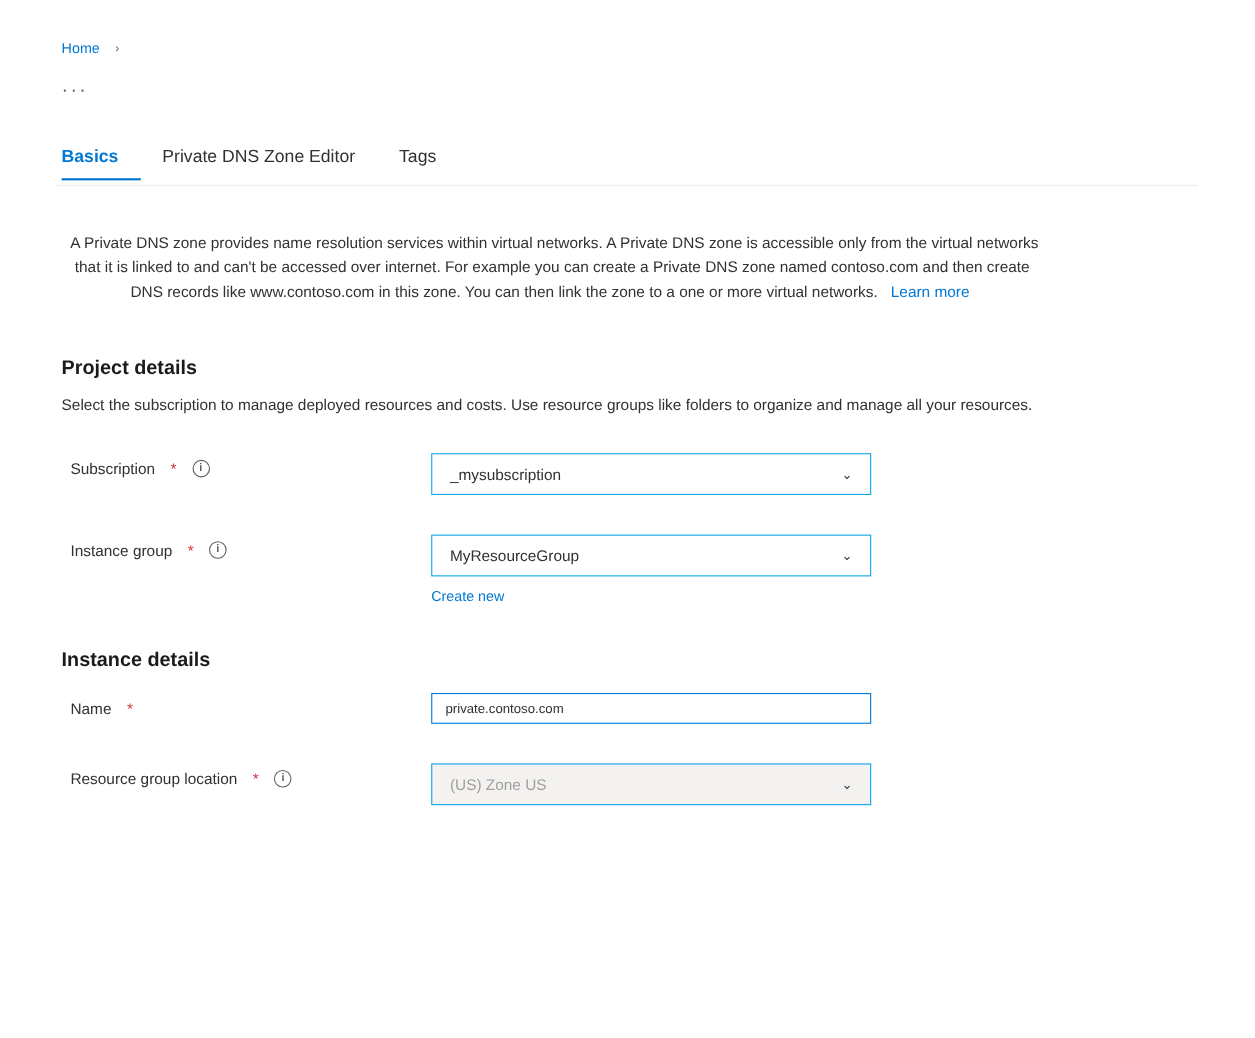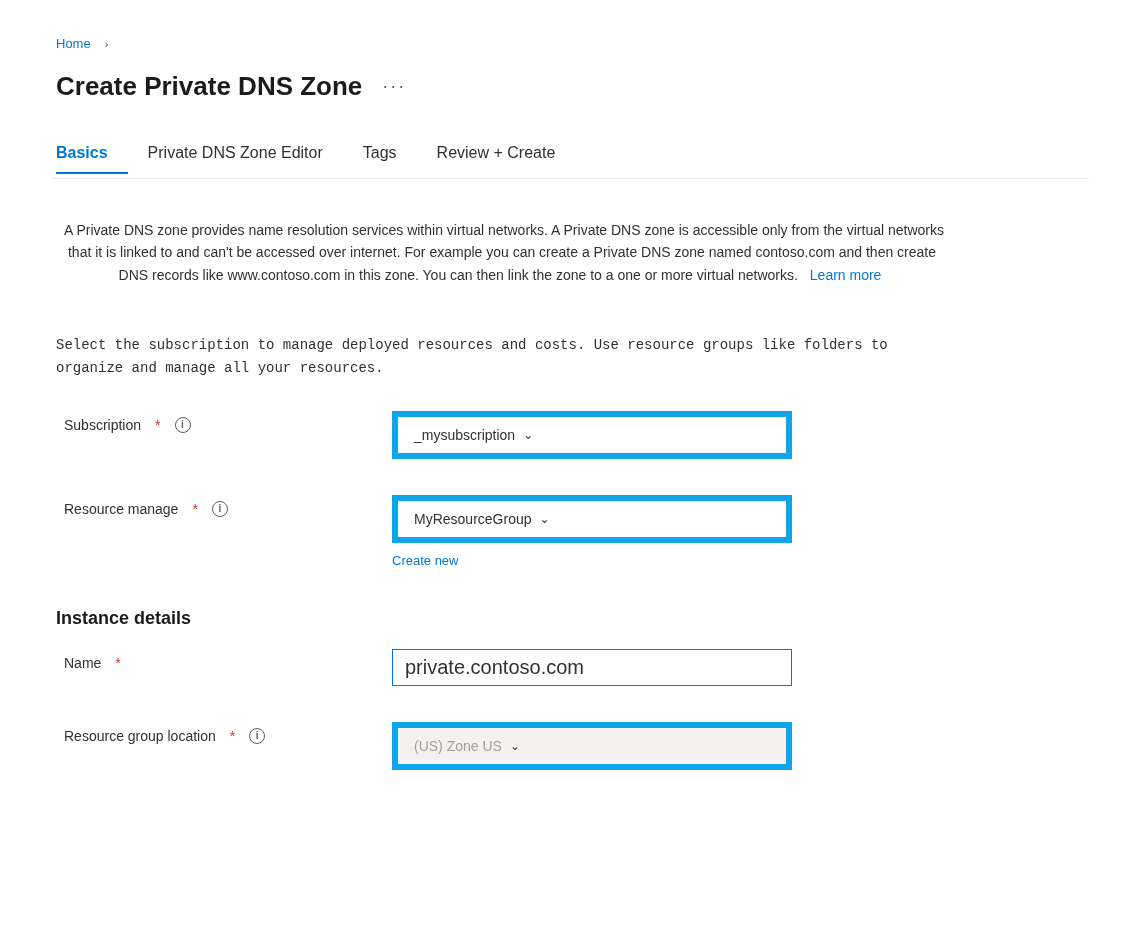--- a/index.html
+++ b/index.html
@@ -89,21 +89,20 @@
       color: #1b1b1b;
       margin-bottom: 12px;
     }
 
     .section-description {
       font-size: 14px;
       color: #323130;
       line-height: 1.6;
       max-width: 900px;
       margin-bottom: 24px;
-      font-family: Liberation Mono, monospace;
     }
 
     .form-row {
       display: flex;
       align-items: flex-start;
       margin-bottom: 20px;
       gap: 0;
     }
 
     .form-label {
@@ -134,22 +133,23 @@
     }
 
     .form-control-area {
       flex: 1;
       max-width: 400px;
     }
 
     .dropdown {
       display: flex;
       align-items: center;
+      justify-content: space-between;
       width: 100%;
-      border: 6px solid #0ea5e9;
+      border: 1px solid #0ea5e9;
       padding: 6px 12px;
       background: #fff;
       cursor: pointer;
       font-size: 14px;
       color: #323130;
     }
     .dropdown-arrow {
       font-size: 12px;
       color: #323130;
     }
@@ -165,77 +165,76 @@
       text-decoration: none;
       cursor: pointer;
       display: inline-block;
       margin-top: 6px;
     }
 
     .text-input {
       width: 100%;
       border: 1px solid #0078d4;
       padding: 6px 12px;
-      font-size: 20px;
+      font-size: 12px;
       color: #323130;
       outline: none;
     }
 
     .project-section {
       margin-bottom: 32px;
     }
     .instance-section {
       margin-bottom: 32px;
     }
   </style>
 </head>
 <body>
 
 <div class="breadcrumb">
   <a href="#" style="color:#0078d4;text-decoration:none;">Home</a>
   <span class="chevron">›</span>
 </div>
 
 <div class="page-title-row">
-  <h1 class="page-title">Create Private DNS Zone</h1>
   <button class="ellipsis-btn">···</button>
 </div>
 
 <div class="tabs">
   <div class="tab active">Basics</div>
   <div class="tab">Private DNS Zone Editor</div>
   <div class="tab">Tags</div>
-  <div class="tab">Review + Create</div>
 </div>
 
 <div class="description-box">
   <span>A Private DNS zone provides name resolution services within virtual networks. A Private DNS zone is accessible only from the virtual networks that it is linked to and can't be accessed over internet. For example you can create a Private DNS zone named contoso.com and then create DNS records like www.contoso.com in this zone. You can then link the zone to a one or more virtual networks.</span>
   <a href="#" class="learn-more-link">Learn more</a>
 </div>
 
 <div class="project-section">
+  <h2 class="section-title">Project details</h2>
   <p class="section-description">Select the subscription to manage deployed resources and costs. Use resource groups like folders to organize and manage all your resources.</p>
 
   <div class="form-row">
     <div class="form-label">
       <span>Subscription</span>
       <span class="required-star">*</span>
       <span class="info-icon">i</span>
     </div>
     <div class="form-control-area">
       <div class="dropdown">
         <span>_mysubscription</span>
         <span class="dropdown-arrow">⌄</span>
       </div>
     </div>
   </div>
 
   <div class="form-row">
     <div class="form-label">
-      <span>Resource manage</span>
+      <span>Instance group</span>
       <span class="required-star">*</span>
       <span class="info-icon">i</span>
     </div>
     <div class="form-control-area">
       <div class="dropdown">
         <span>MyResourceGroup</span>
         <span class="dropdown-arrow">⌄</span>
       </div>
       <a href="#" class="create-new-link">Create new</a>
     </div>

